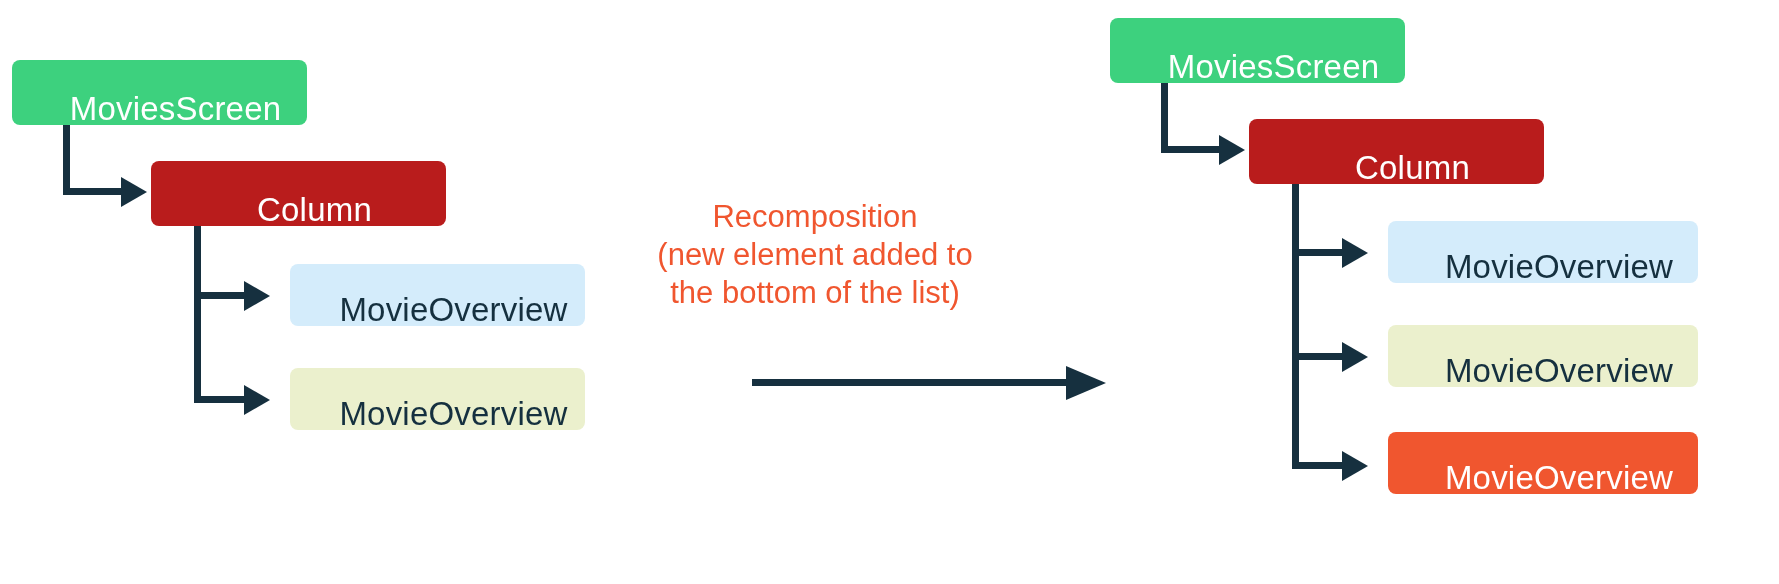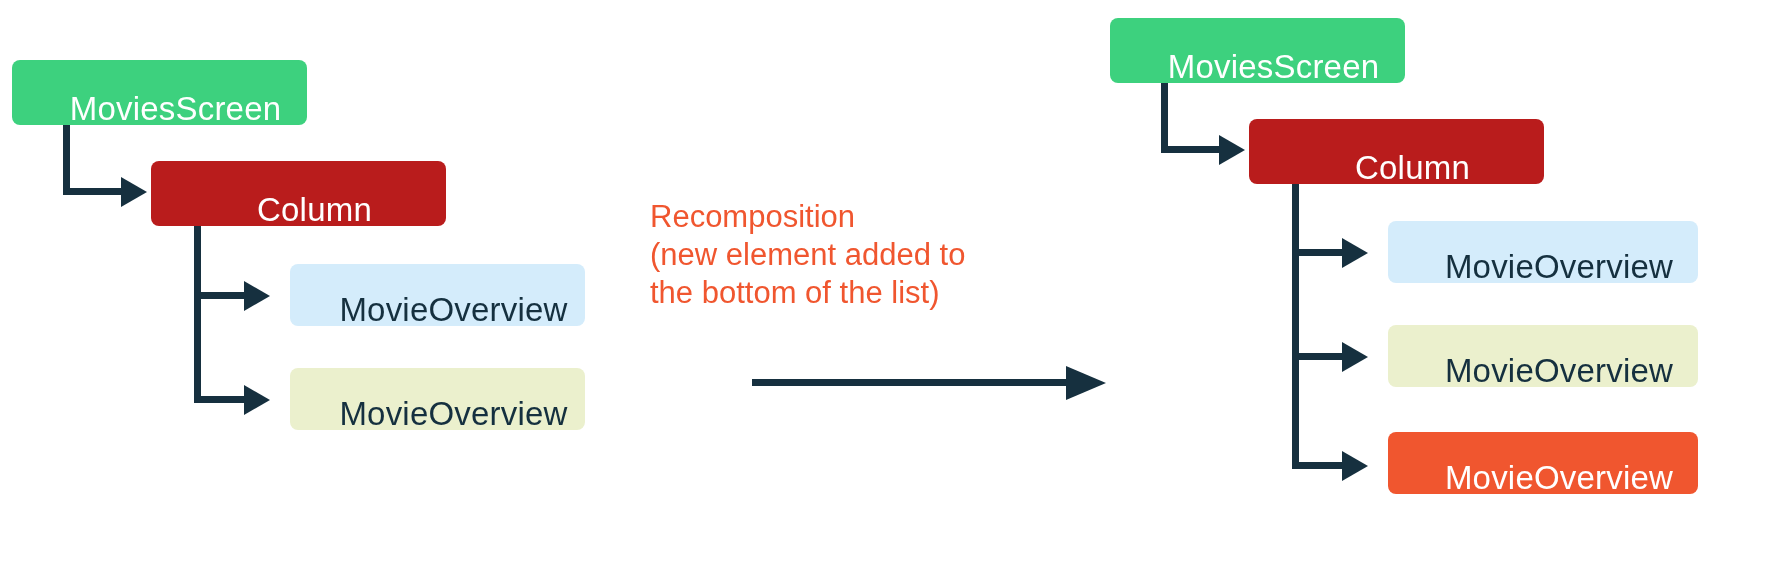--- a/index.html
+++ b/index.html
@@ -45,20 +45,21 @@
     border-top: 15px solid transparent;
     border-bottom: 15px solid transparent;
     border-left: 26px solid #16303F;
   }
 
   .center-label {
     position: absolute;
     color: #F0562F;
     font-size: 31px;
     line-height: 38px;
+    text-align: center;
     white-space: pre-line;
   }
   .big-arrow-shaft {
     position: absolute;
     background: #16303F;
     height: 7px;
   }
   .big-arrowhead {
     position: absolute;
     width: 0;

